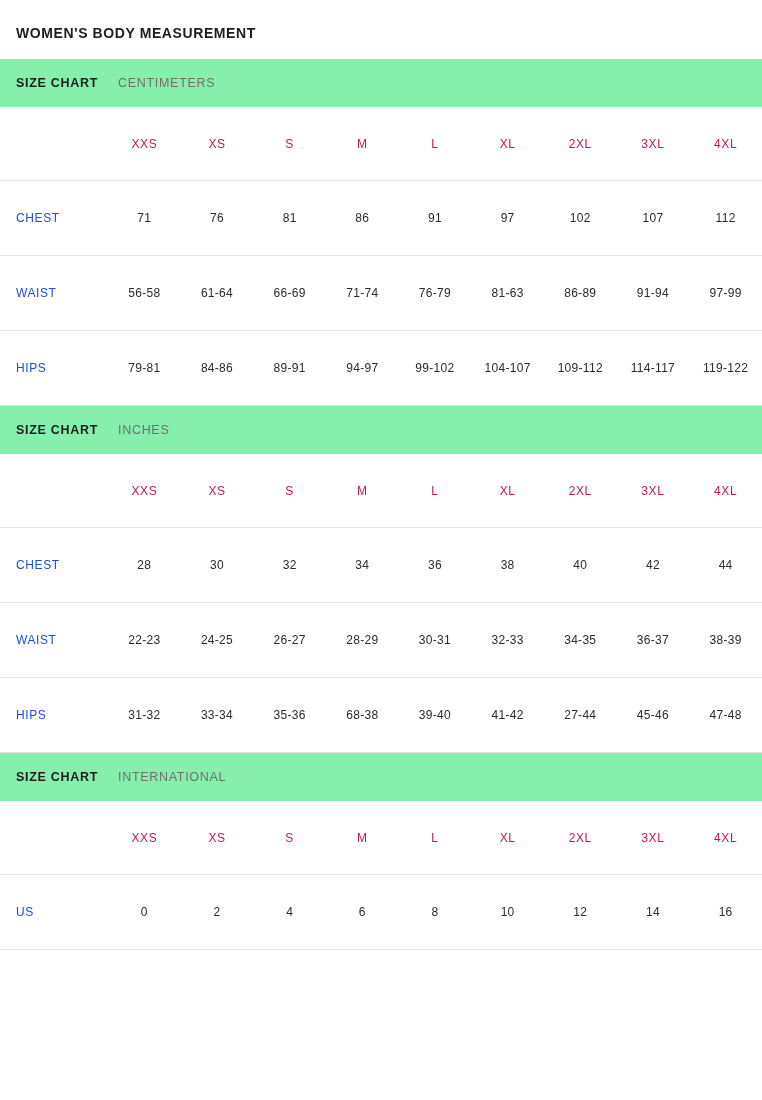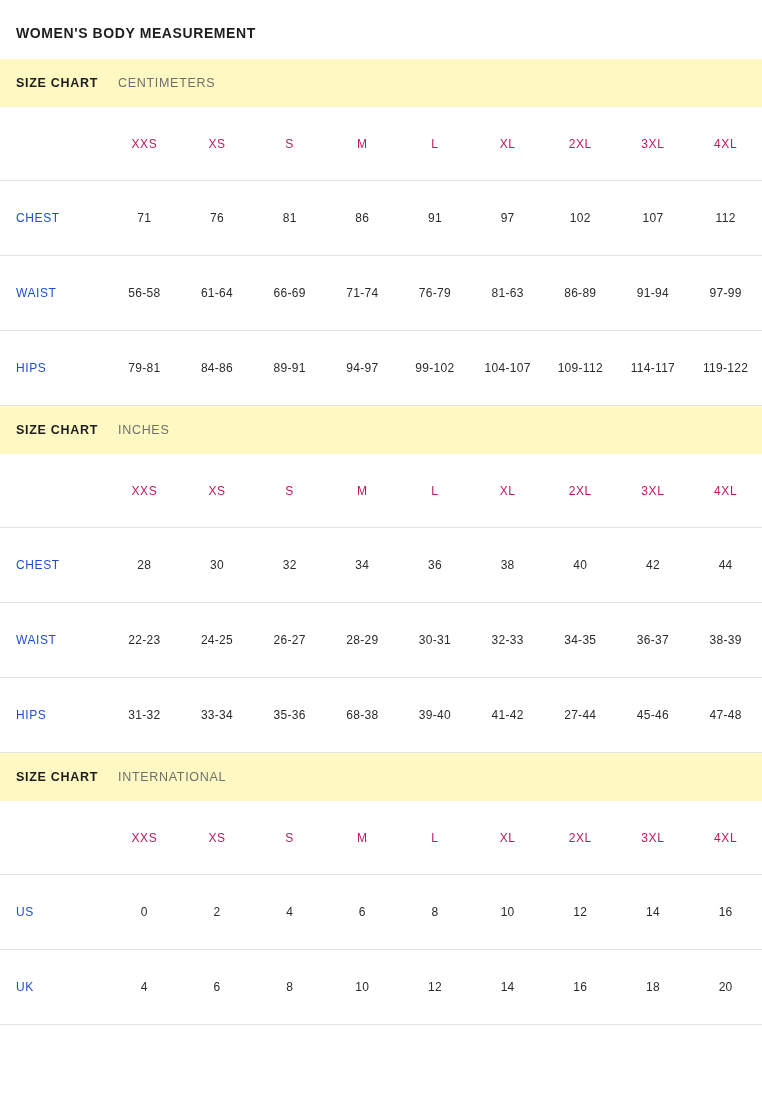--- a/index.html
+++ b/index.html
@@ -22,21 +22,21 @@
     font-size: 14px;
     font-weight: bold;
     letter-spacing: 0.6px;
     color: #1d1d1d;
     padding: 25px 0 18px 16px;
   }
   .chart-block {
     width: 100%;
   }
   .chart-header {
-    background: #fef9c3;
+    background: #86efac;
     height: 48px;
     display: flex;
     align-items: center;
     padding-left: 16px;
     box-sizing: border-box;
   }
   .chart-header .label {
     font-size: 12.5px;
     font-weight: bold;
     letter-spacing: 0.7px;
@@ -234,29 +234,17 @@
         <td>0</td>
         <td>2</td>
         <td>4</td>
         <td>6</td>
         <td>8</td>
         <td>10</td>
         <td>12</td>
         <td>14</td>
         <td>16</td>
       </tr>
-      <tr>
-        <td class="rowlabel">UK</td>
-        <td>4</td>
-        <td>6</td>
-        <td>8</td>
-        <td>10</td>
-        <td>12</td>
-        <td>14</td>
-        <td>16</td>
-        <td>18</td>
-        <td>20</td>
-      </tr>
     </tbody>
       </table>
   </div>
 
 </div>
 
 </body></html>

